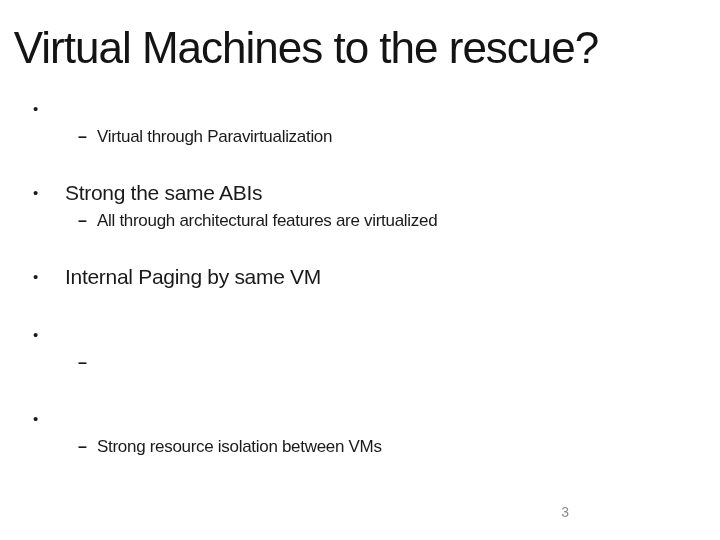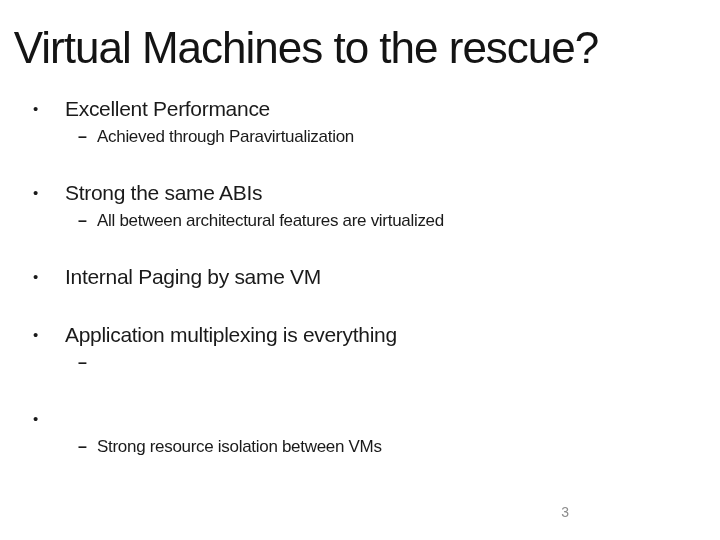--- a/index.html
+++ b/index.html
@@ -85,50 +85,48 @@
 
 <div class="slide">
 
   <div class="slide-title">Virtual Machines to the rescue?</div>
 
   <div class="content">
 
     <div class="group">
       <div class="main-line">
         <span class="marker">•</span>
-        <span class="text">Excellent Performance</span>
       </div>
       <div class="sub-line">
         <span class="marker">–</span>
-        <span class="text">Achieved through Paravirtualization</span>
+        <span class="text">Virtual through Paravirtualization</span>
       </div>
     </div>
 
     <div class="group">
       <div class="main-line">
         <span class="marker">•</span>
         <span class="text">Strong the same ABIs</span>
       </div>
       <div class="sub-line">
         <span class="marker">–</span>
-        <span class="text">All between architectural features are virtualized</span>
+        <span class="text">All through architectural features are virtualized</span>
       </div>
     </div>
 
     <div class="group">
       <div class="main-line">
         <span class="marker">•</span>
         <span class="text">Internal Paging by same VM</span>
       </div>
     </div>
 
     <div class="group">
       <div class="main-line">
         <span class="marker">•</span>
-        <span class="text">Application multiplexing is everything</span>
       </div>
       <div class="sub-line">
         <span class="marker">–</span>
       </div>
     </div>
 
     <div class="group">
       <div class="main-line">
         <span class="marker">•</span>
       </div>

